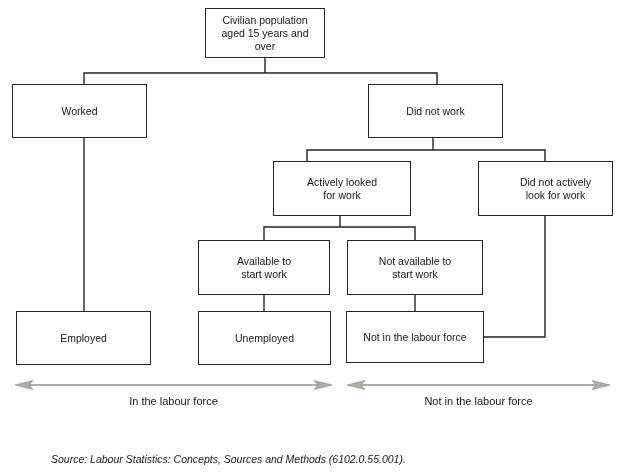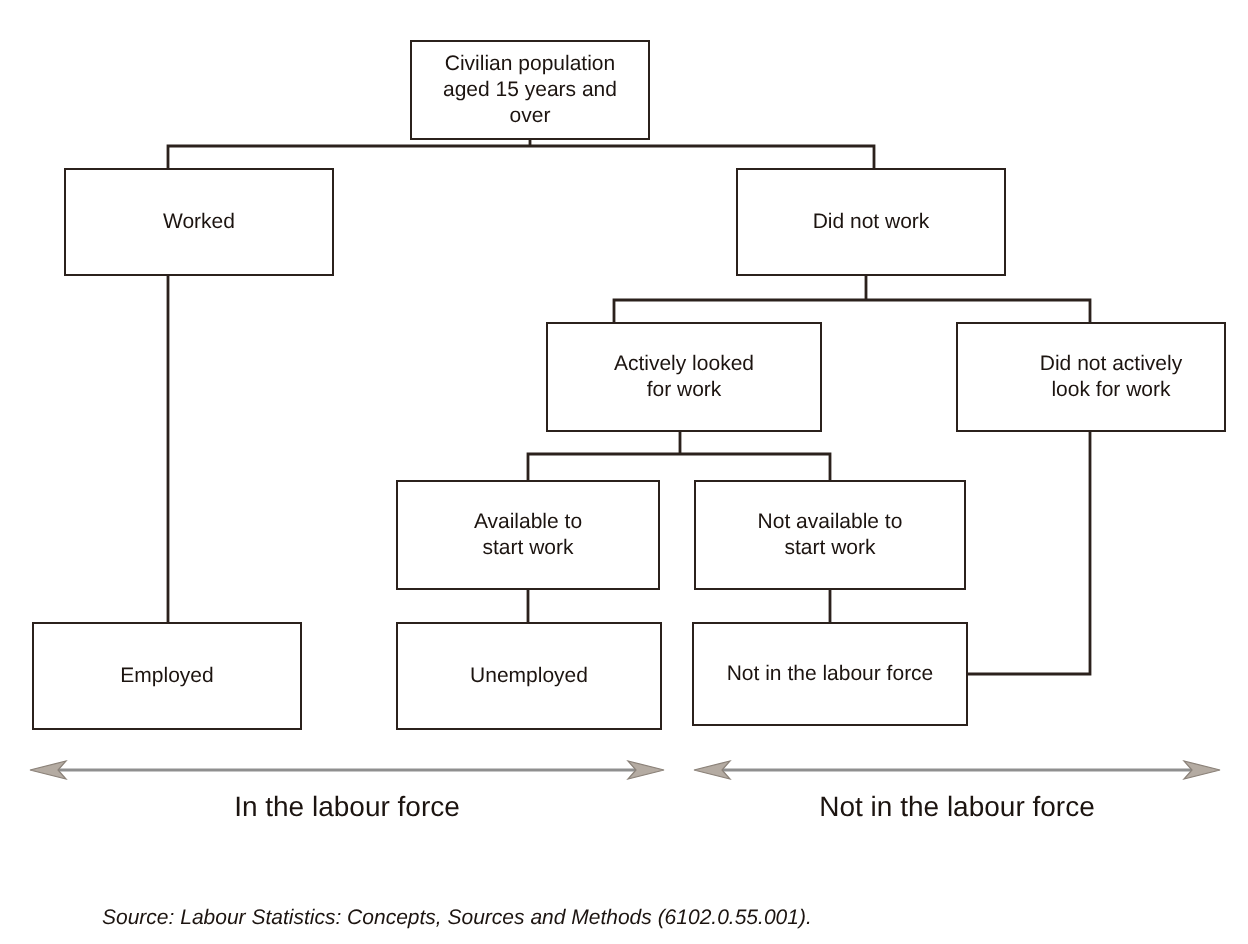--- a/index.html
+++ b/index.html
@@ -26,21 +26,21 @@
     white-space: pre-line;
   }
   #connector-layer {
     position: absolute;
     left: 0; top: 0;
     width: 624px; height: 472px;
   }
   .axis-label {
     position: absolute;
     text-align: center;
-    font-size: 14px;
+    font-size: 11px;
     color: #1c1410;
   }
   .footnote {
     position: absolute;
     left: 6px;
     width: 613px;
     font-size: 10.5px;
     line-height: 14px;
     color: #1c1410;
   }
@@ -66,25 +66,25 @@
       <polygon points="15,385 33,380.5 29,385 33,389.5" fill="#b4aba2" stroke="#8a8178" stroke-width="0.6"></polygon>
       <polygon points="332,385 314,380.5 318,385 314,389.5" fill="#b4aba2" stroke="#8a8178" stroke-width="0.6"></polygon>
     </g>
     <g>
       <line x1="361" y1="385" x2="596" y2="385" stroke="#8f8f8f" stroke-width="1.6"></line>
       <polygon points="347,385 365,380.5 361,385 365,389.5" fill="#b4aba2" stroke="#8a8178" stroke-width="0.6"></polygon>
       <polygon points="610,385 592,380.5 596,385 592,389.5" fill="#b4aba2" stroke="#8a8178" stroke-width="0.6"></polygon>
     </g>
   </svg>
 
-  <div class="node" style="left:205px; top:20px;  width:120px; height:50px;">Civilian population
+  <div class="node" style="left:205px; top:8px;  width:120px; height:50px;">Civilian population
 aged 15 years and
 over</div>
 
-  <div class="node" style="left:32px;  top:84px; width:135px; height:54px;">Worked</div>
+  <div class="node" style="left:12px;  top:84px; width:135px; height:54px;">Worked</div>
 
   <div class="node" style="left:368px; top:84px; width:135px; height:54px;">Did not work</div>
 
   <div class="node" style="left:273px; top:161px; width:138px; height:55px;">Actively looked
 for work</div>
 
   <div class="node" style="left:478px; top:161px; width:135px; height:55px;padding-left:20px;">Did not actively
 look for work</div>
 
   <div class="node" style="left:198px; top:240px; width:132px; height:55px;">Available to

